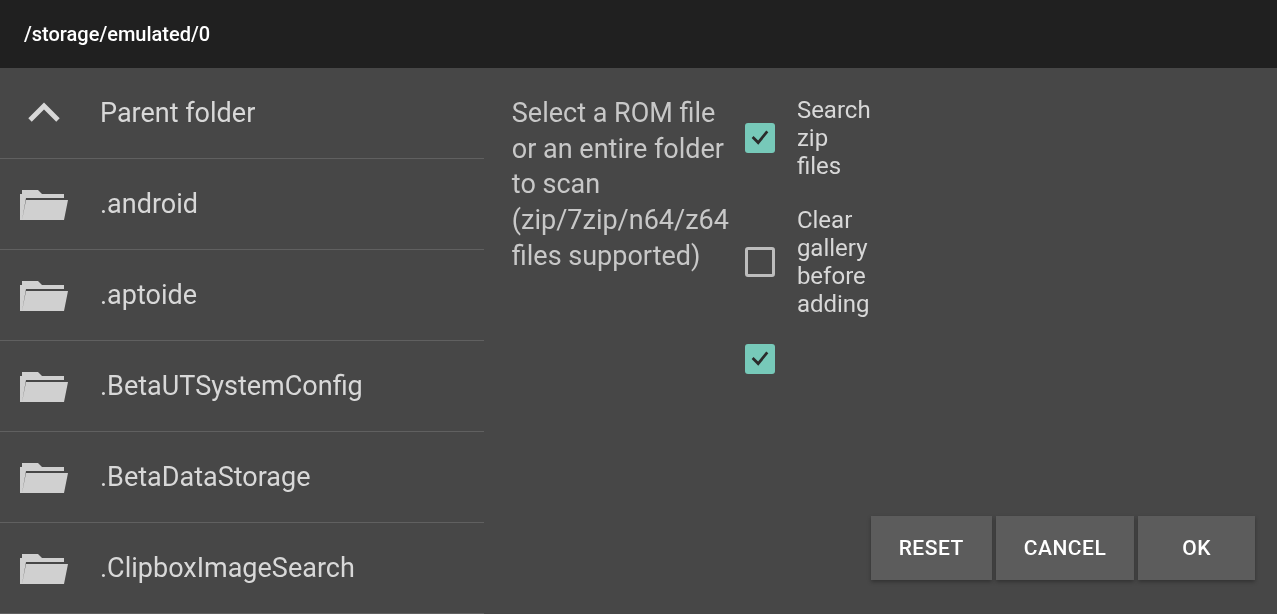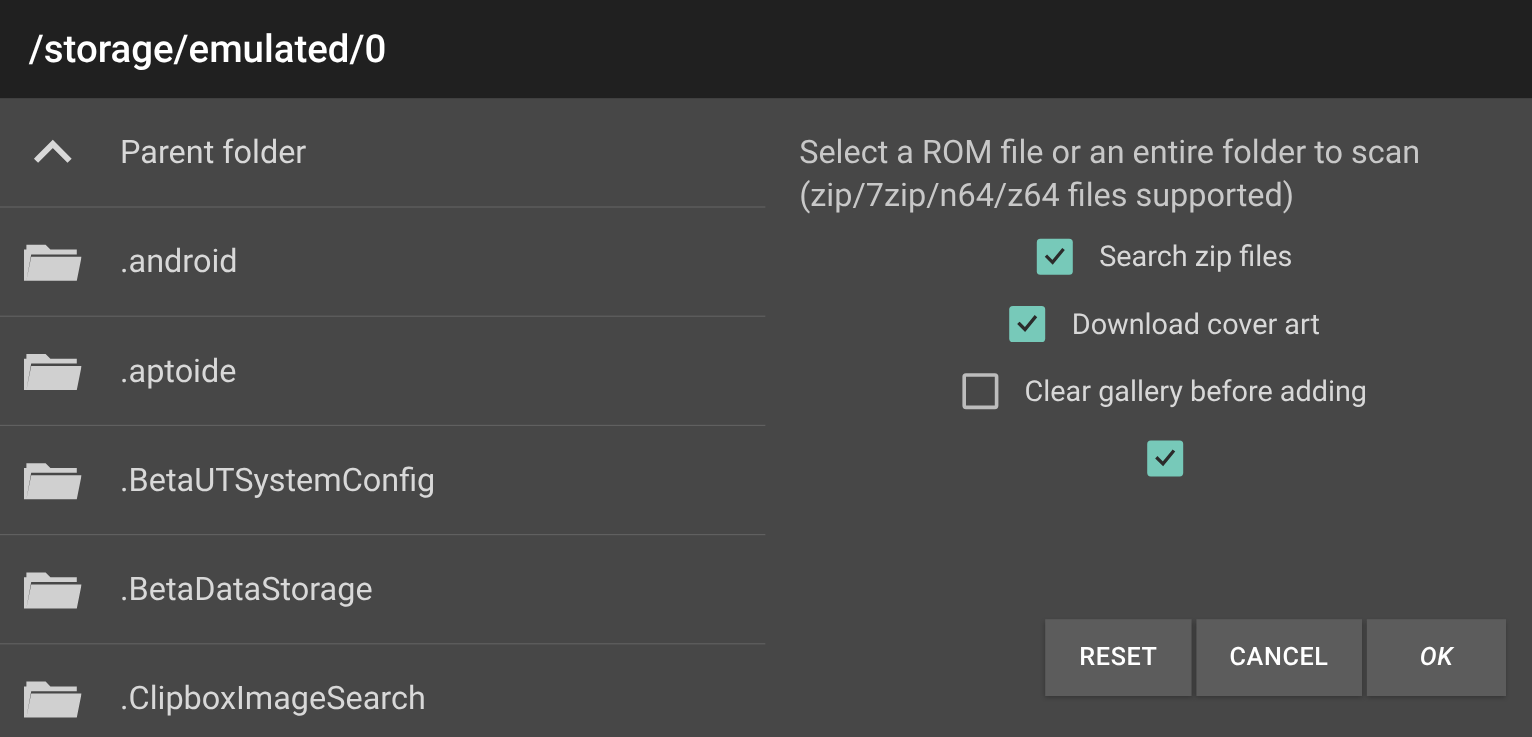--- a/index.html
+++ b/index.html
@@ -13,21 +13,21 @@
       color: #fff;
       width: 1277px;
       height: 614px;
       overflow: hidden;
       display: flex;
       flex-direction: column;
     }
     .header {
       background: #202020;
       padding: 22px 24px;
-      font-size: 32px;
+      font-size: 20px;
       font-weight: 500;
       color: #ffffff;
     }
     .body {
       flex: 1;
       display: flex;
       background: #474747;
       overflow: hidden;
     }
     .file-list {
@@ -56,40 +56,39 @@
     }
     .file-item .label {
       font-size: 27px;
       color: #d8d8d8;
       font-weight: 400;
     }
     .side-panel {
       flex: 1;
       padding: 28px 18px 18px 28px;
       display: flex;
-      flex-direction: column;
+      flex-direction: row;
     }
     .instruction {
       font-size: 27px;
       line-height: 1.32;
       color: #c8c8c8;
       margin-bottom: 18px;
     }
     .checkbox-list {
       display: flex;
       flex-direction: column;
       gap: 26px;
       padding-left: 16px;
     }
     .checkbox-item {
       display: flex;
       align-items: center;
       gap: 22px;
       cursor: pointer;
-      justify-content: center;
     }
     .checkbox {
       width: 30px;
       height: 30px;
       border-radius: 3px;
       display: flex;
       align-items: center;
       justify-content: center;
       flex-shrink: 0;
     }
@@ -122,21 +121,20 @@
       font-size: 21px;
       font-weight: 500;
       padding: 20px 28px;
       cursor: pointer;
       box-shadow: 0 2px 4px rgba(0,0,0,0.3);
       letter-spacing: 0.5px;
       font-family: inherit;
     }
     .btn.ok {
       padding: 20px 44px;
-      font-style: italic;
     }
   </style>
 </head>
 <body>
 
 <div class="header">
   <span>/storage/emulated/0</span>
 </div>
 
 <div class="body">
@@ -205,28 +203,20 @@
 
       <div class="checkbox-item">
         <span class="checkbox checked">
           <svg viewBox="0 0 24 24" fill="none" stroke="#2b2b2b" stroke-width="3" stroke-linecap="square">
             <path d="M5 12 L10 17 L19 6"></path>
           </svg>
         </span>
         <span class="checkbox-label">Search zip files</span>
       </div>
 
-      <div class="checkbox-item">
-        <span class="checkbox checked">
-          <svg viewBox="0 0 24 24" fill="none" stroke="#2b2b2b" stroke-width="3" stroke-linecap="square">
-            <path d="M5 12 L10 17 L19 6"></path>
-          </svg>
-        </span>
-        <span class="checkbox-label">Download cover art</span>
-      </div>
 
       <div class="checkbox-item">
         <span class="checkbox unchecked"></span>
         <span class="checkbox-label">Clear gallery before adding</span>
       </div>
 
       <div class="checkbox-item">
         <span class="checkbox checked">
           <svg viewBox="0 0 24 24" fill="none" stroke="#2b2b2b" stroke-width="3" stroke-linecap="square">
             <path d="M5 12 L10 17 L19 6"></path>

